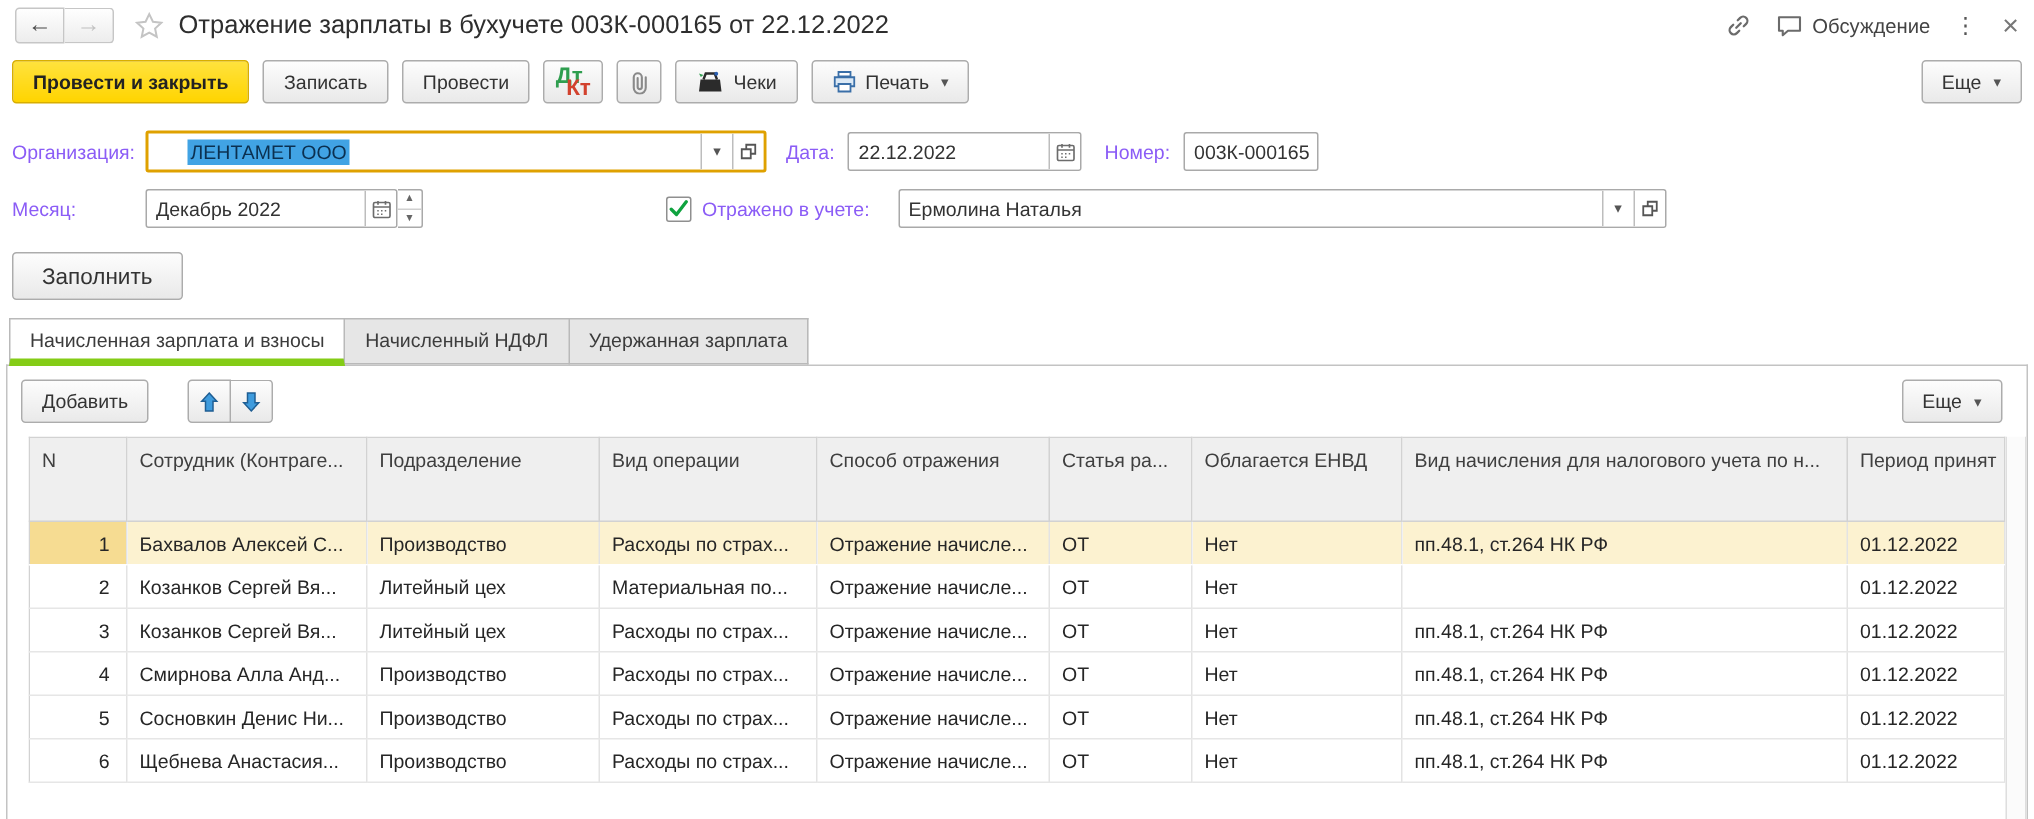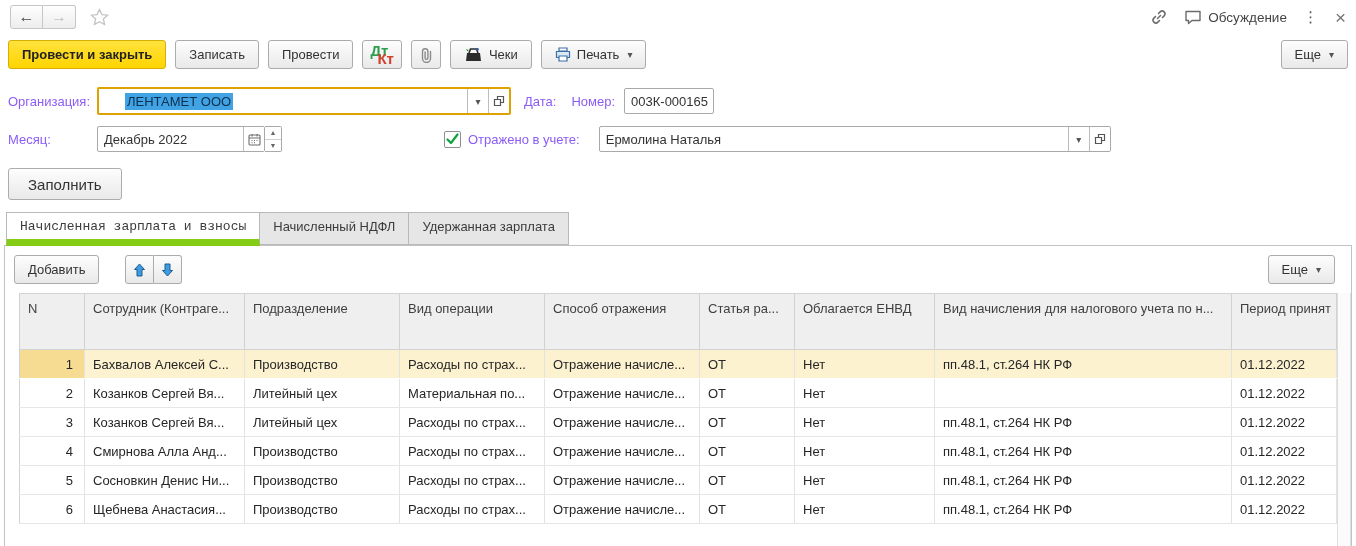--- a/index.html
+++ b/index.html
@@ -62,21 +62,21 @@
   .fill-row { margin:13px 8px 12px 8px; flex:none; }
   .btn-fill { font-size:15px; height:32px; padding:0 19px; }
 
   
   .tabbar { display:flex; margin:0 0 0 6px; position:relative; z-index:2; flex:none; }
   .tab {
     padding:6px 13px 5px 13px; background:#e6e6e6; border:1px solid #b9b9b9; border-left:none;
     color:#3c3c3c; cursor:pointer; white-space:nowrap;
   }
   .tab:first-child { border-left:1px solid #b9b9b9; }
-  .tab.active { background:#fff; border-bottom:7px solid #84cc16; margin-bottom:-1px;font-family:Liberation Mono, monospace; }
+  .tab.active { background:#fff; border-bottom:5px solid #84cc16; margin-bottom:-1px; }
   .tabpage { flex:1; margin:0 4px; border:1px solid #c3c3c3; border-bottom:none; background:#fff; display:flex; flex-direction:column; overflow:hidden; }
 
   
   .grid-toolbar { display:flex; align-items:center; gap:8px; padding:9px 10px 9px 9px; flex:none; }
   .updown { display:flex; margin-left:18px; }
   .updown .btn { border-radius:0; }
   .updown .btn:first-child { border-radius:3px 0 0 3px; }
   .updown .btn:last-child { border-radius:0 3px 3px 0; border-left:none; }
 
   
@@ -106,20 +106,21 @@
       </div>
     <div class="navbtn fwd">
         <span>→</span>
       </div>
   </div>
   <span class="star">
     <svg width="19" height="18" viewBox="0 0 20 19">
         <path d="M10 1.5l2.6 5.4 5.9.7-4.4 4 1.2 5.8L10 14.5l-5.3 2.9 1.2-5.8-4.4-4 5.9-.7z" fill="none" stroke="#c4c4c4" stroke-width="1.4"></path>
       </svg>
   </span>
+  <span class="doc-title">Отражение зарплаты в бухучете 003К-000165 от 22.12.2022</span>
   <div class="tb-right">
     <span>
       <svg width="18" height="18" viewBox="0 0 18 18" fill="none" stroke="#6b6b6b" stroke-width="1.5" stroke-linecap="round">
           <path d="M7.5 10.5l3-3"></path>
           <path d="M8.5 5.5l1.6-1.6a2.8 2.8 0 014 4L12.5 9.5"></path>
           <path d="M9.5 12.5l-1.6 1.6a2.8 2.8 0 01-4-4L5.5 8.5"></path>
         </svg>
     </span>
     <span class="discussion">
       <span>
@@ -188,20 +189,31 @@
       </div>
     <div class="seg">▾</div>
     <div class="seg">
       <svg width="12" height="12" viewBox="0 0 12 12" fill="none" stroke="#555" stroke-width="1.2">
           <path d="M1.5 4.5h6v6h-6z"></path>
           <path d="M4.5 4.5v-3h6v6h-3"></path>
         </svg>
     </div>
   </div>
   <span class="lbl" style="margin-left:13px;">Дата:</span>
+  <div class="field" style="width:156px; margin-left:9px;">
+    <div class="txt" style="flex:1;">22.12.2022</div>
+    <div class="seg">
+      <svg width="13" height="13" viewBox="0 0 13 13" fill="none" stroke="#6c6c6c" stroke-width="1.1">
+          <rect x="1" y="2" width="11" height="10" rx="1"></rect>
+          <path d="M1 5h11"></path>
+          <path d="M4 1v2.5M9 1v2.5"></path>
+          <path d="M3.5 7.5h1M6 7.5h1M8.5 7.5h1M3.5 9.8h1M6 9.8h1"></path>
+        </svg>
+    </div>
+  </div>
   <span class="lbl" style="margin-left:15px;">Номер:</span>
   <div class="field" style="width:90px; margin-left:9px;">
     <div class="txt" style="flex:1;">003К-000165</div>
   </div>
 </div>
 
 <div class="form-row">
   <span class="lbl lbl-w">Месяц:</span>
   <div class="field" style="width:168px;">
     <div class="txt" style="flex:1;">Декабрь 2022</div>

